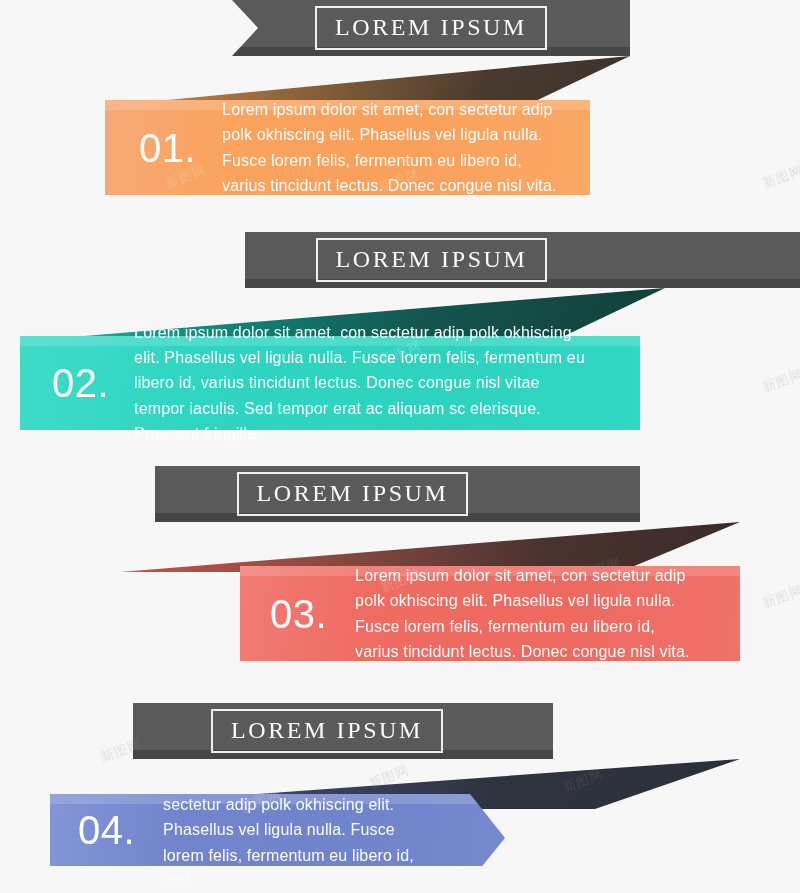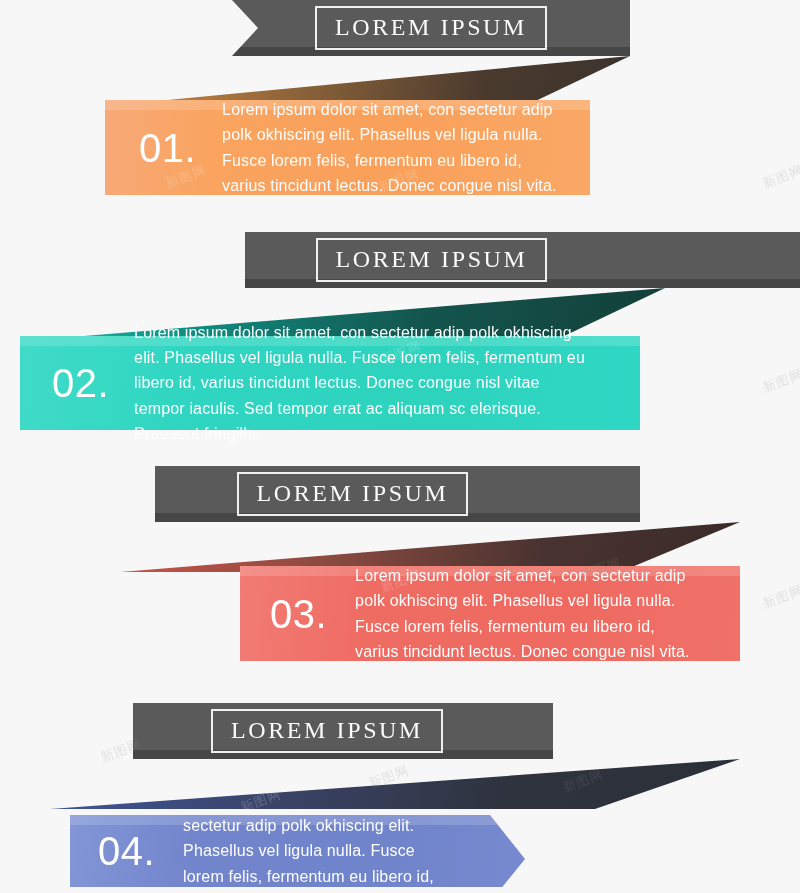--- a/index.html
+++ b/index.html
@@ -141,24 +141,24 @@
 
   <div class="band gray-bar" style="left:133px;top:703px;width:420px;height:56px;">
     <div class="shade"></div>
     <div class="gray-title" style="margin-right:32px;">LOREM IPSUM</div>
   </div>
 
   <div class="fold" style="left:50px;top:759px;width:690px;height:50px;
               background:linear-gradient(100deg,#3f5699 0%,#3a4469 32%,#2f333e 66%,#2b3038 100%);
               clip-path:polygon(690px 0, 690px 0, 545px 50px, 0 50px);"></div>
 
-  <div class="panel" style="left:50px;top:815px;width:455px;height:72px;
+  <div class="panel" style="left:50px;top:794px;width:455px;height:72px;
               background:linear-gradient(95deg,#8295d6 0%,#7285cc 28%,#7084cb 70%,#7789cf 100%);
               padding:0 0 0 28px;
-              clip-path:polygon(0 0, 420px 0, 455px 44px, 420px 87px, 0 87px, 0 87px);margin-left:20px;">
+              clip-path:polygon(0 0, 420px 0, 455px 44px, 420px 87px, 0 87px, 0 87px);">
     <div class="topgloss"></div>
     <div class="num">04.</div>
     <div class="copy" style="margin-left:28px;width:260px;">Lorem ipsum dolor sit amet, con sectetur adip polk okhiscing elit. Phasellus vel ligula nulla. Fusce lorem felis, fermentum eu libero id, vari.</div>
   </div>
 
   <div class="wm" style="left:762px;top:168px;">新图网</div>
   <div class="wm lite" style="left:165px;top:168px;">新图网</div>
   <div class="wm lite" style="left:378px;top:172px;">新图网</div>
   <div class="wm" style="left:762px;top:372px;">新图网</div>
   <div class="wm lite" style="left:380px;top:344px;">新图网</div>

